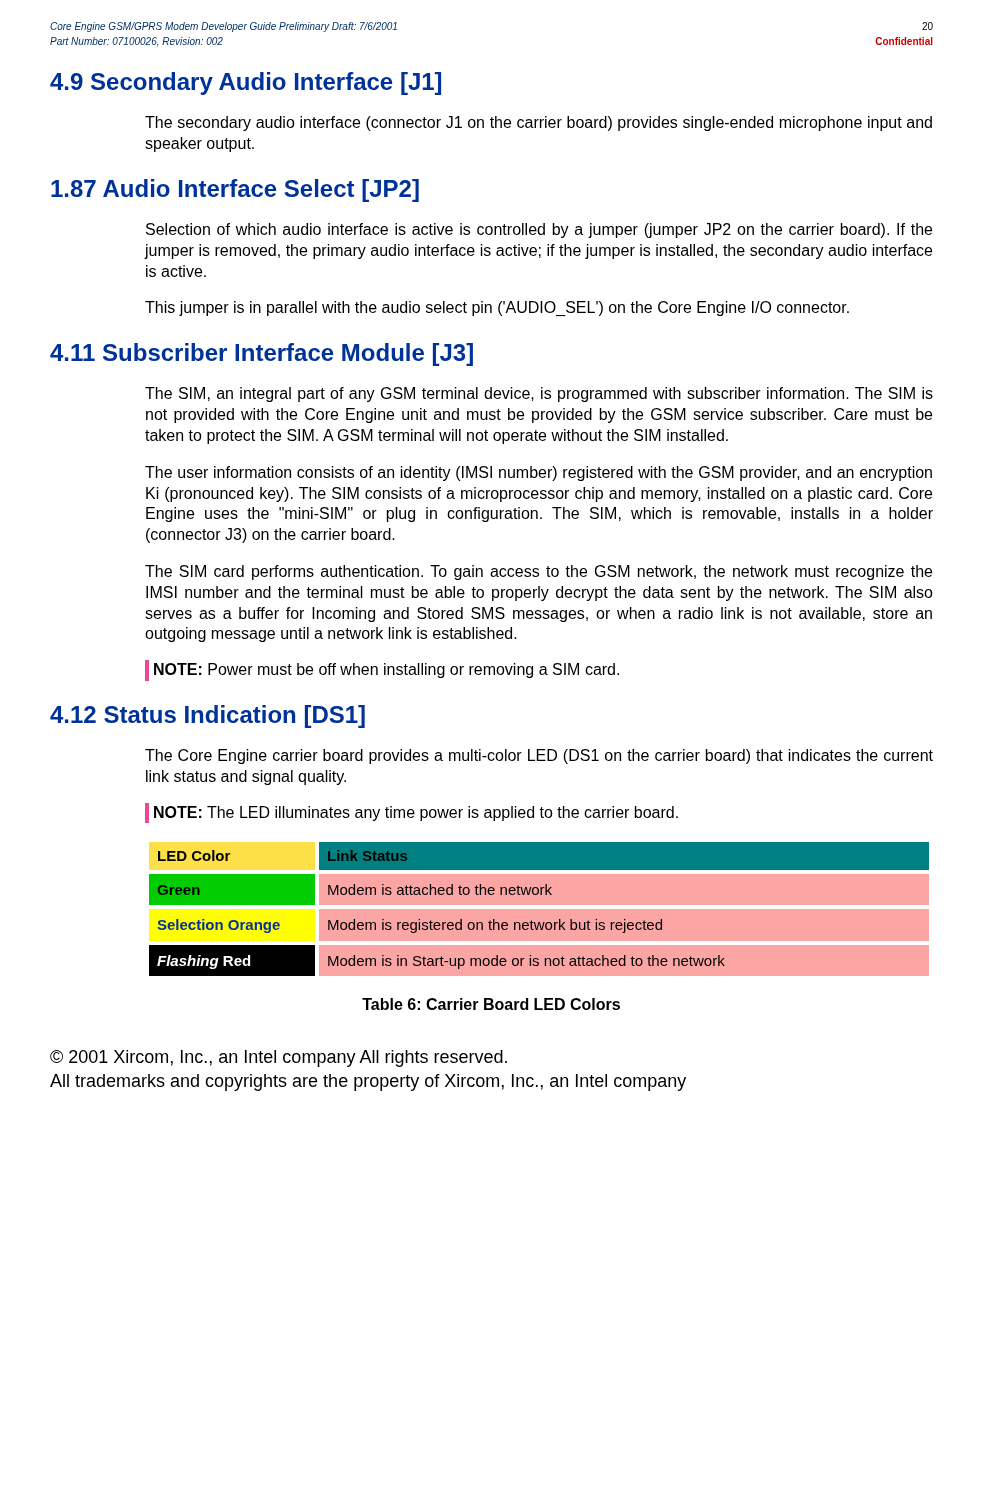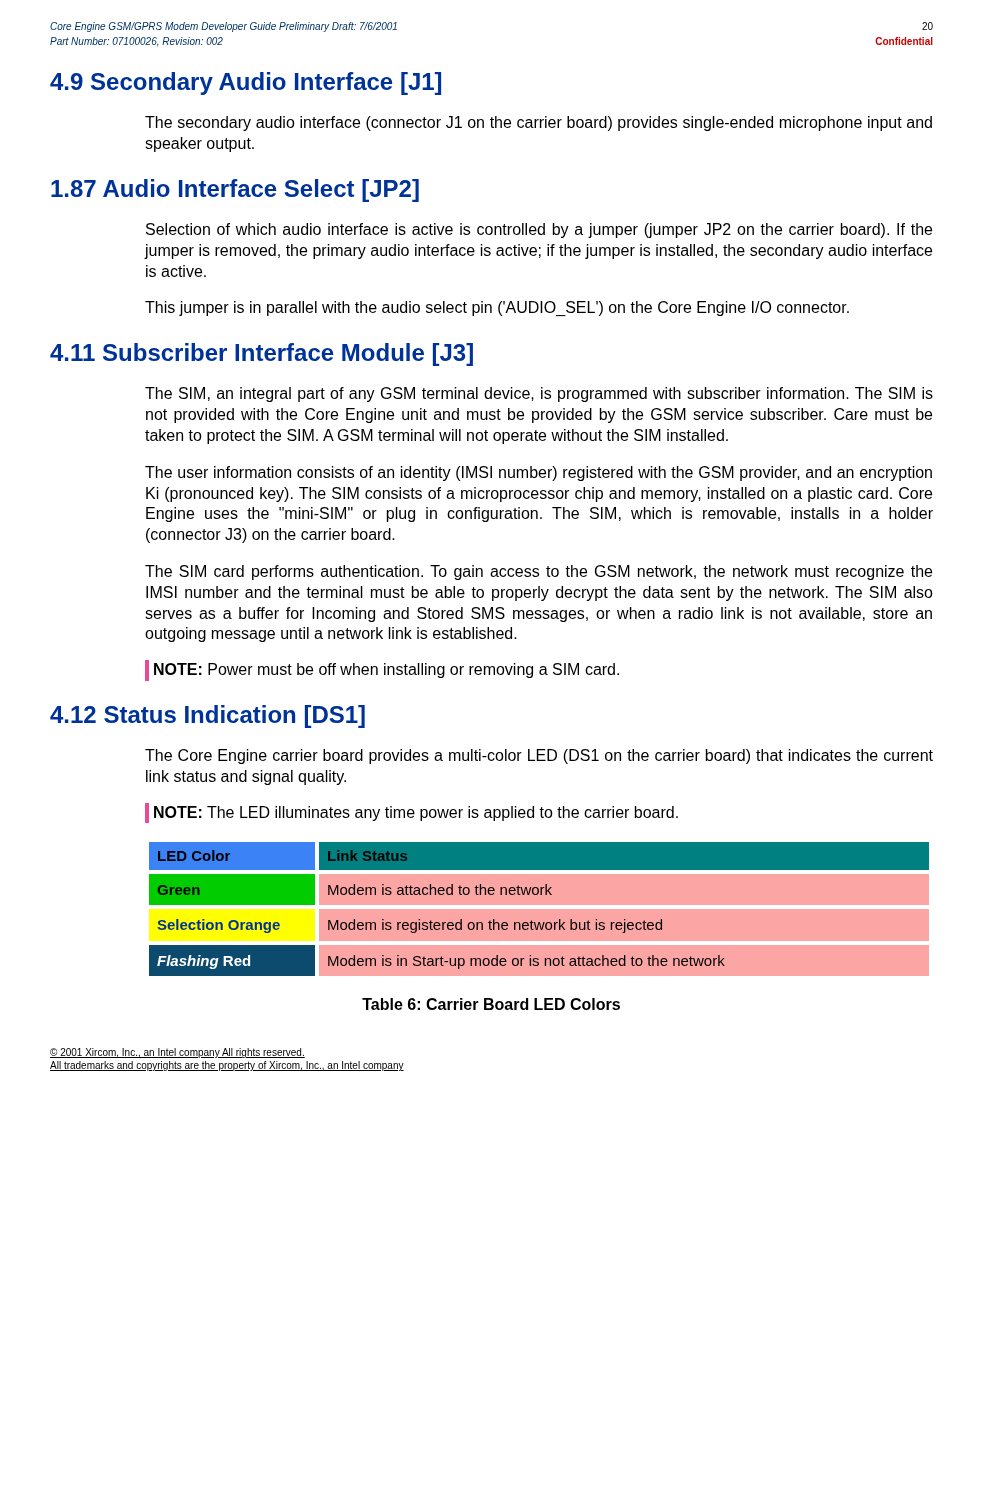--- a/index.html
+++ b/index.html
@@ -63,37 +63,36 @@
     table.led-table th {
       text-align: left;
       padding: 4px 8px;
       font-weight: bold;
       font-size: 15px;
     }
     table.led-table td {
       padding: 6px 8px;
       font-size: 15px;
     }
-    .th-color { background: #3b82f6; color: #000; width: 150px;}
+    .th-color { background: #fde047; color: #000; width: 150px;}
     .th-link { background: #008080; color: #000;}
     .cell-green-label { background: #00cc00; font-weight: bold; color: #000;}
     .cell-desc { background: #fca5a5; }
     .cell-orange-label { background: #ffff00; font-weight: bold; color: #003399;}
-    .cell-red-label { background: #0c4a6e; font-weight: bold; color: #fff; font-style: italic;}
+    .cell-red-label { background: #000000; font-weight: bold; color: #fff; font-style: italic;}
     .cell-red-label .red-word { font-style: normal;}
     .table-caption {
       text-align: center;
       font-weight: bold;
       margin-top: 15px;
       margin-bottom: 23px;
     }
     .footer {
-      font-size: 10px;
+      font-size: 18px;
       margin-top: 30px;
-      text-decoration: underline;
     }
   </style>
 </head>
 <body>
 
 <div class="header-row">
   <span>Core Engine GSM/GPRS Modem Developer Guide Preliminary Draft: 7/6/2001</span>
   <span class="page-num">20</span>
 </div>
 <div class="header-row">

